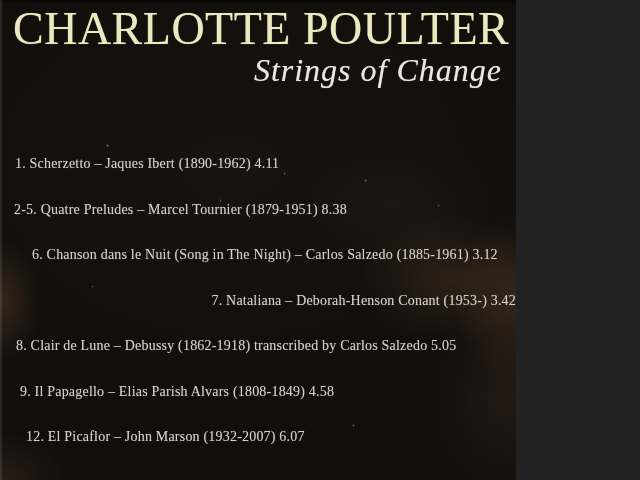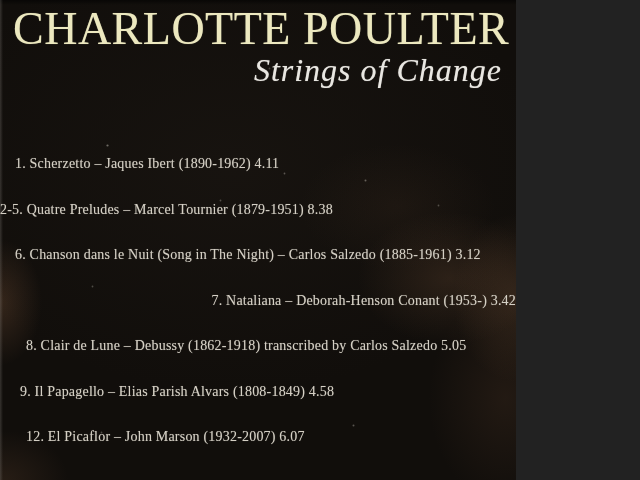--- a/index.html
+++ b/index.html
@@ -35,24 +35,24 @@
     white-space:nowrap;
   }
   .tracks{
     position:absolute;left:0;top:141px;right:0;margin:0;padding:0;list-style:none;
     font-size:14px;letter-spacing:.2px;
     color:var(--track-text,#d5d0c5);
     text-shadow:0 0 1px rgba(213,208,197,.4);
   }
   .tracks li{line-height:45.5px;white-space:nowrap;}
   .tracks li:nth-child(1){padding-left:15px;}
-  .tracks li:nth-child(2){padding-left:0;}
-  .tracks li:nth-child(3){padding-left:15px;}
+  .tracks li:nth-child(2){padding-left:14px;}
+  .tracks li:nth-child(3){padding-left:32px;}
   .tracks li:nth-child(4){padding-left:23px;text-align:right;}
-  .tracks li:nth-child(5){padding-left:26px;font-family:Liberation Serif, serif;}
+  .tracks li:nth-child(5){padding-left:16px;font-family:Liberation Serif, serif;}
   .tracks li:nth-child(6){padding-left:20px;}
   .tracks li:nth-child(7){padding-left:26px;}
   .specks{
     position:absolute;left:0;top:0;width:1px;height:1px;border-radius:50%;
     background:transparent;pointer-events:none;
     box-shadow:
       107px 145px 0 .6px rgba(220,215,205,.45),
       284px 173px 0 .4px rgba(220,215,205,.35),
       365px 180px 0 .5px rgba(220,215,205,.40),
       220px 200px 0 .4px rgba(220,215,205,.30),

